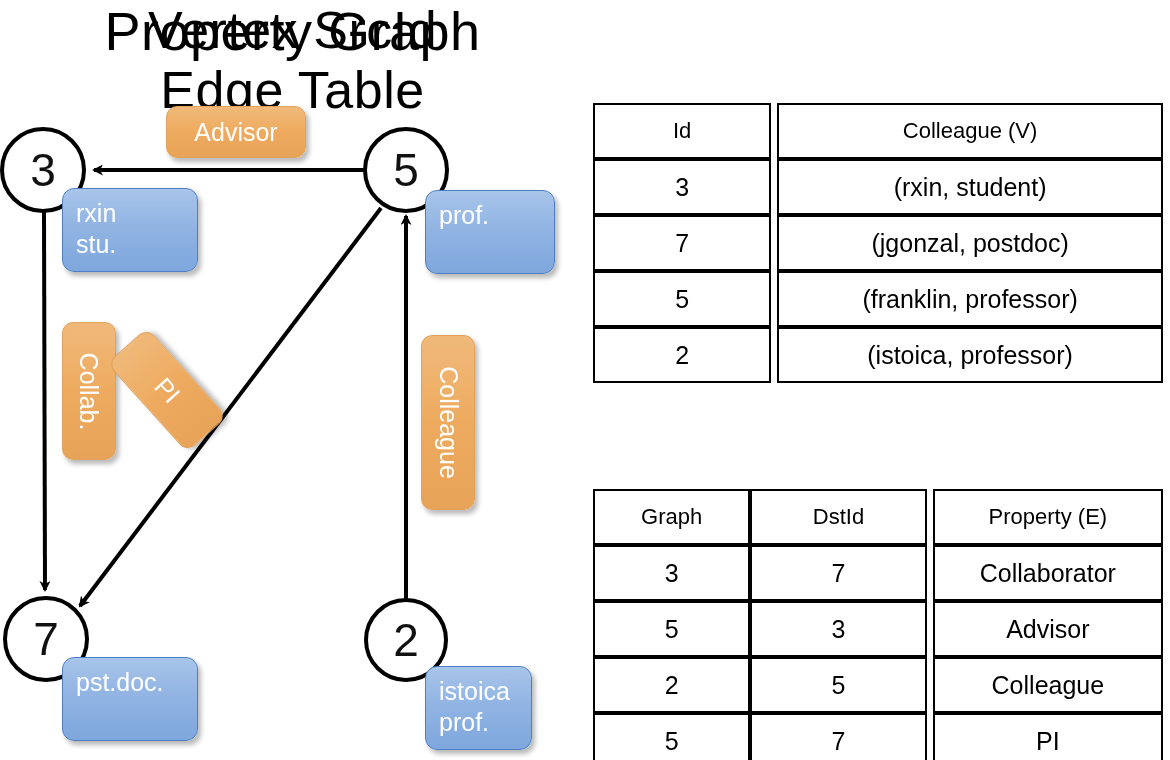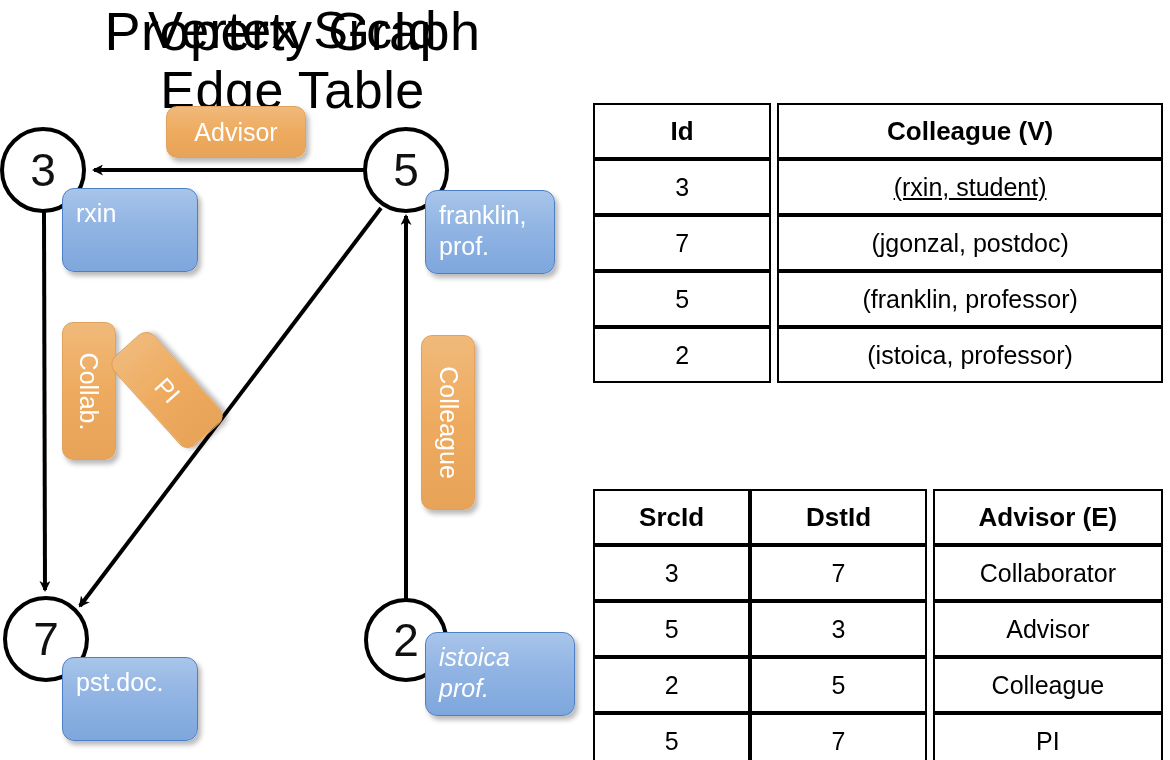--- a/index.html
+++ b/index.html
@@ -82,21 +82,21 @@
   }
   table.tbl td{
     border:2px solid #000;
     text-align:center;
     font-size:25px;
     font-weight:400;
     color:#000;
     padding:0;
     background:#fff;
   }
-  table.tbl td.hd{font-weight:bold;font-size:26px;}
+  table.tbl td.hd{font-weight:normal;font-size:22px;}
   td.v-prop{background:#ccd9ef;}
   td.e-prop{background:#f6ddc2;}
   .gap-col{border:none !important;background:transparent !important;width:6px;}
 </style>
 </head>
 <body>
 
 <div class="panel" id="graph-panel">
 
   <div class="title" id="graph-title">Property Graph</div>
@@ -117,32 +117,32 @@
     <line x1="406" y1="600" x2="406" y2="216" stroke="#000" stroke-width="4" marker-end="url(#ah)"></line>
   </svg>
 
   <div class="node-circle" style="left:0px;top:127px;width:86px;height:86px;">3</div>
   <div class="node-circle" style="left:363px;top:127px;width:86px;height:86px;">5</div>
   <div class="node-circle" style="left:3px;top:596px;width:86px;height:86px;">7</div>
   <div class="node-circle" style="left:364px;top:598px;width:84px;height:84px;">2</div>
 
   <div class="vbox" style="left:62px;top:188px;width:136px;height:84px;">
     <div>rxin</div>
+    <div>stu.</div>
   </div>
 
   <div class="vbox" style="left:425px;top:190px;width:130px;height:84px;">
-    <div>franklin,</div>
     <div>prof.</div>
   </div>
 
   <div class="vbox" style="left:62px;top:657px;width:136px;height:84px;">
     <div>pst.doc.</div>
   </div>
 
-  <div class="vbox" style="left:425px;top:632px;width:150px;height:84px;font-style:italic;">
+  <div class="vbox" style="left:425px;top:666px;width:107px;height:84px;">
     <div>istoica</div>
     <div>prof.</div>
   </div>
 
   <div class="ebox" style="left:166px;top:106px;width:140px;height:52px;">
     <span>Advisor</span>
   </div>
 
   <div class="ebox rot-cw" style="left:62px;top:322px;width:54px;height:138px;">
     <span>Collab.</span>
@@ -162,21 +162,21 @@
 <table class="tbl" id="vertex-table" style="left:593px;top:103px;width:570px;">
   <tbody>
       <tr>
     <td class="hd" style="width:175px;height:52px;">Id</td>
     <td class="gap-col"></td>
     <td class="hd v-prop" style="width:383px;height:52px;">Colleague (V)</td>
   </tr>
   <tr>
     <td style="height:52px;">3</td>
     <td class="gap-col"></td>
-    <td class="v-prop" style="height:52px;text-decoration:underline;">(rxin, student)</td>
+    <td class="v-prop" style="height:52px;">(rxin, student)</td>
   </tr>
   <tr>
     <td style="height:52px;">7</td>
     <td class="gap-col"></td>
     <td class="v-prop" style="height:52px;">(jgonzal, postdoc)</td>
   </tr>
   <tr>
     <td style="height:52px;">5</td>
     <td class="gap-col"></td>
     <td class="v-prop" style="height:52px;margin-left:8px;">(franklin, professor)</td>
@@ -187,24 +187,24 @@
     <td class="v-prop" style="height:52px;margin-left:37px;">(istoica, professor)</td>
   </tr>
 </tbody>
   </table>
 
 <div class="title" id="etable-title">Edge Table</div>
 
 <table class="tbl" id="edge-table" style="left:593px;top:489px;width:570px;">
   <tbody>
       <tr>
-    <td class="hd" style="width:155px;height:52px;">SrcId</td>
+    <td class="hd" style="width:155px;height:52px;">Graph</td>
     <td class="hd" style="width:175px;height:52px;">DstId</td>
     <td class="gap-col"></td>
-    <td class="hd e-prop" style="width:228px;height:52px;">Advisor (E)</td>
+    <td class="hd e-prop" style="width:228px;height:52px;">Property (E)</td>
   </tr>
   <tr>
     <td style="height:52px;">3</td>
     <td style="height:52px;">7</td>
     <td class="gap-col"></td>
     <td class="e-prop" style="height:52px;">Collaborator</td>
   </tr>
   <tr>
     <td style="height:52px;">5</td>
     <td style="height:52px;">3</td>

